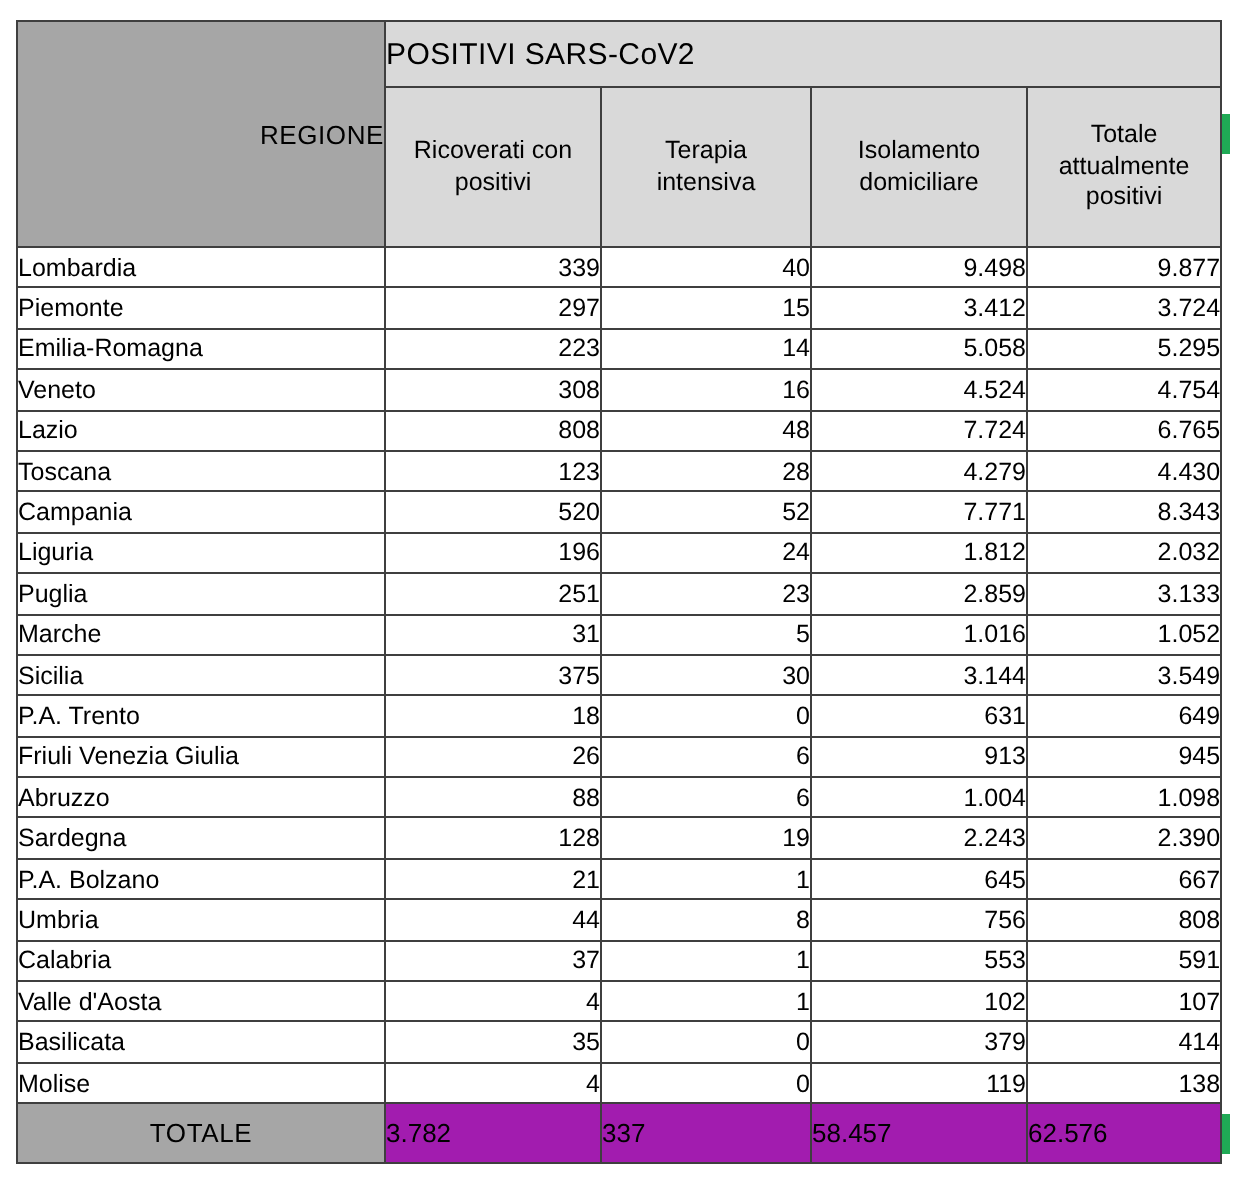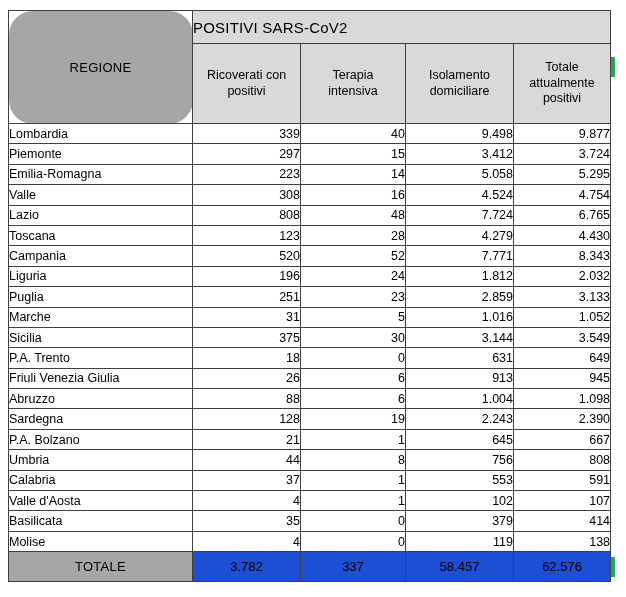--- a/index.html
+++ b/index.html
@@ -39,26 +39,25 @@
   col.c-regione   { width: 184px; }
   col.c-ricov     { width: 108px; }
   col.c-terapia   { width: 105px; }
   col.c-isol      { width: 108px; }
   col.c-totale    { width: 97px; }
   col.c-green     { width: 4px; }
 
   
   .hdr-regione {
     background: #a6a6a6;
-    text-align: center;
+    text-align: right;
     font-weight: bold;
     font-size: 13px;
     letter-spacing: 0.3px;
     height: 113px;
-    border-radius: 24px;
   }
   .hdr-group {
     background: #d9d9d9;
     text-align: left;
     font-weight: bold;
     font-size: 15px;
     height: 33px;
     letter-spacing: 0.2px;
   }
   .hdr-sub {
@@ -106,22 +105,22 @@
   
   tr.total-row { height: 30px; }
   td.total-label {
     background: #a6a6a6;
     text-align: center;
     font-weight: bold;
     font-size: 13px;
     letter-spacing: 0.3px;
   }
   td.total-num {
-    background: #1d4ed8;
-    text-align: center;
+    background: #a21caf;
+    text-align: left;
     padding-right: 6px;
     font-weight: bold;
     font-size: 13px;
   }
 </style>
 </head>
 <body>
 
 <div id="table-wrap">
   <table class="covid-table">
@@ -180,21 +179,21 @@
         </tr>
         <tr>
           <td class="region-name">Emilia-Romagna</td>
           <td class="num">223</td>
           <td class="num">14</td>
           <td class="num">5.058</td>
           <td class="num">5.295</td>
           <td class="green-blank"></td>
         </tr>
         <tr>
-          <td class="region-name">Valle</td>
+          <td class="region-name">Veneto</td>
           <td class="num">308</td>
           <td class="num">16</td>
           <td class="num">4.524</td>
           <td class="num">4.754</td>
           <td class="green-blank"></td>
         </tr>
         <tr>
           <td class="region-name">Lazio</td>
           <td class="num">808</td>
           <td class="num">48</td>

